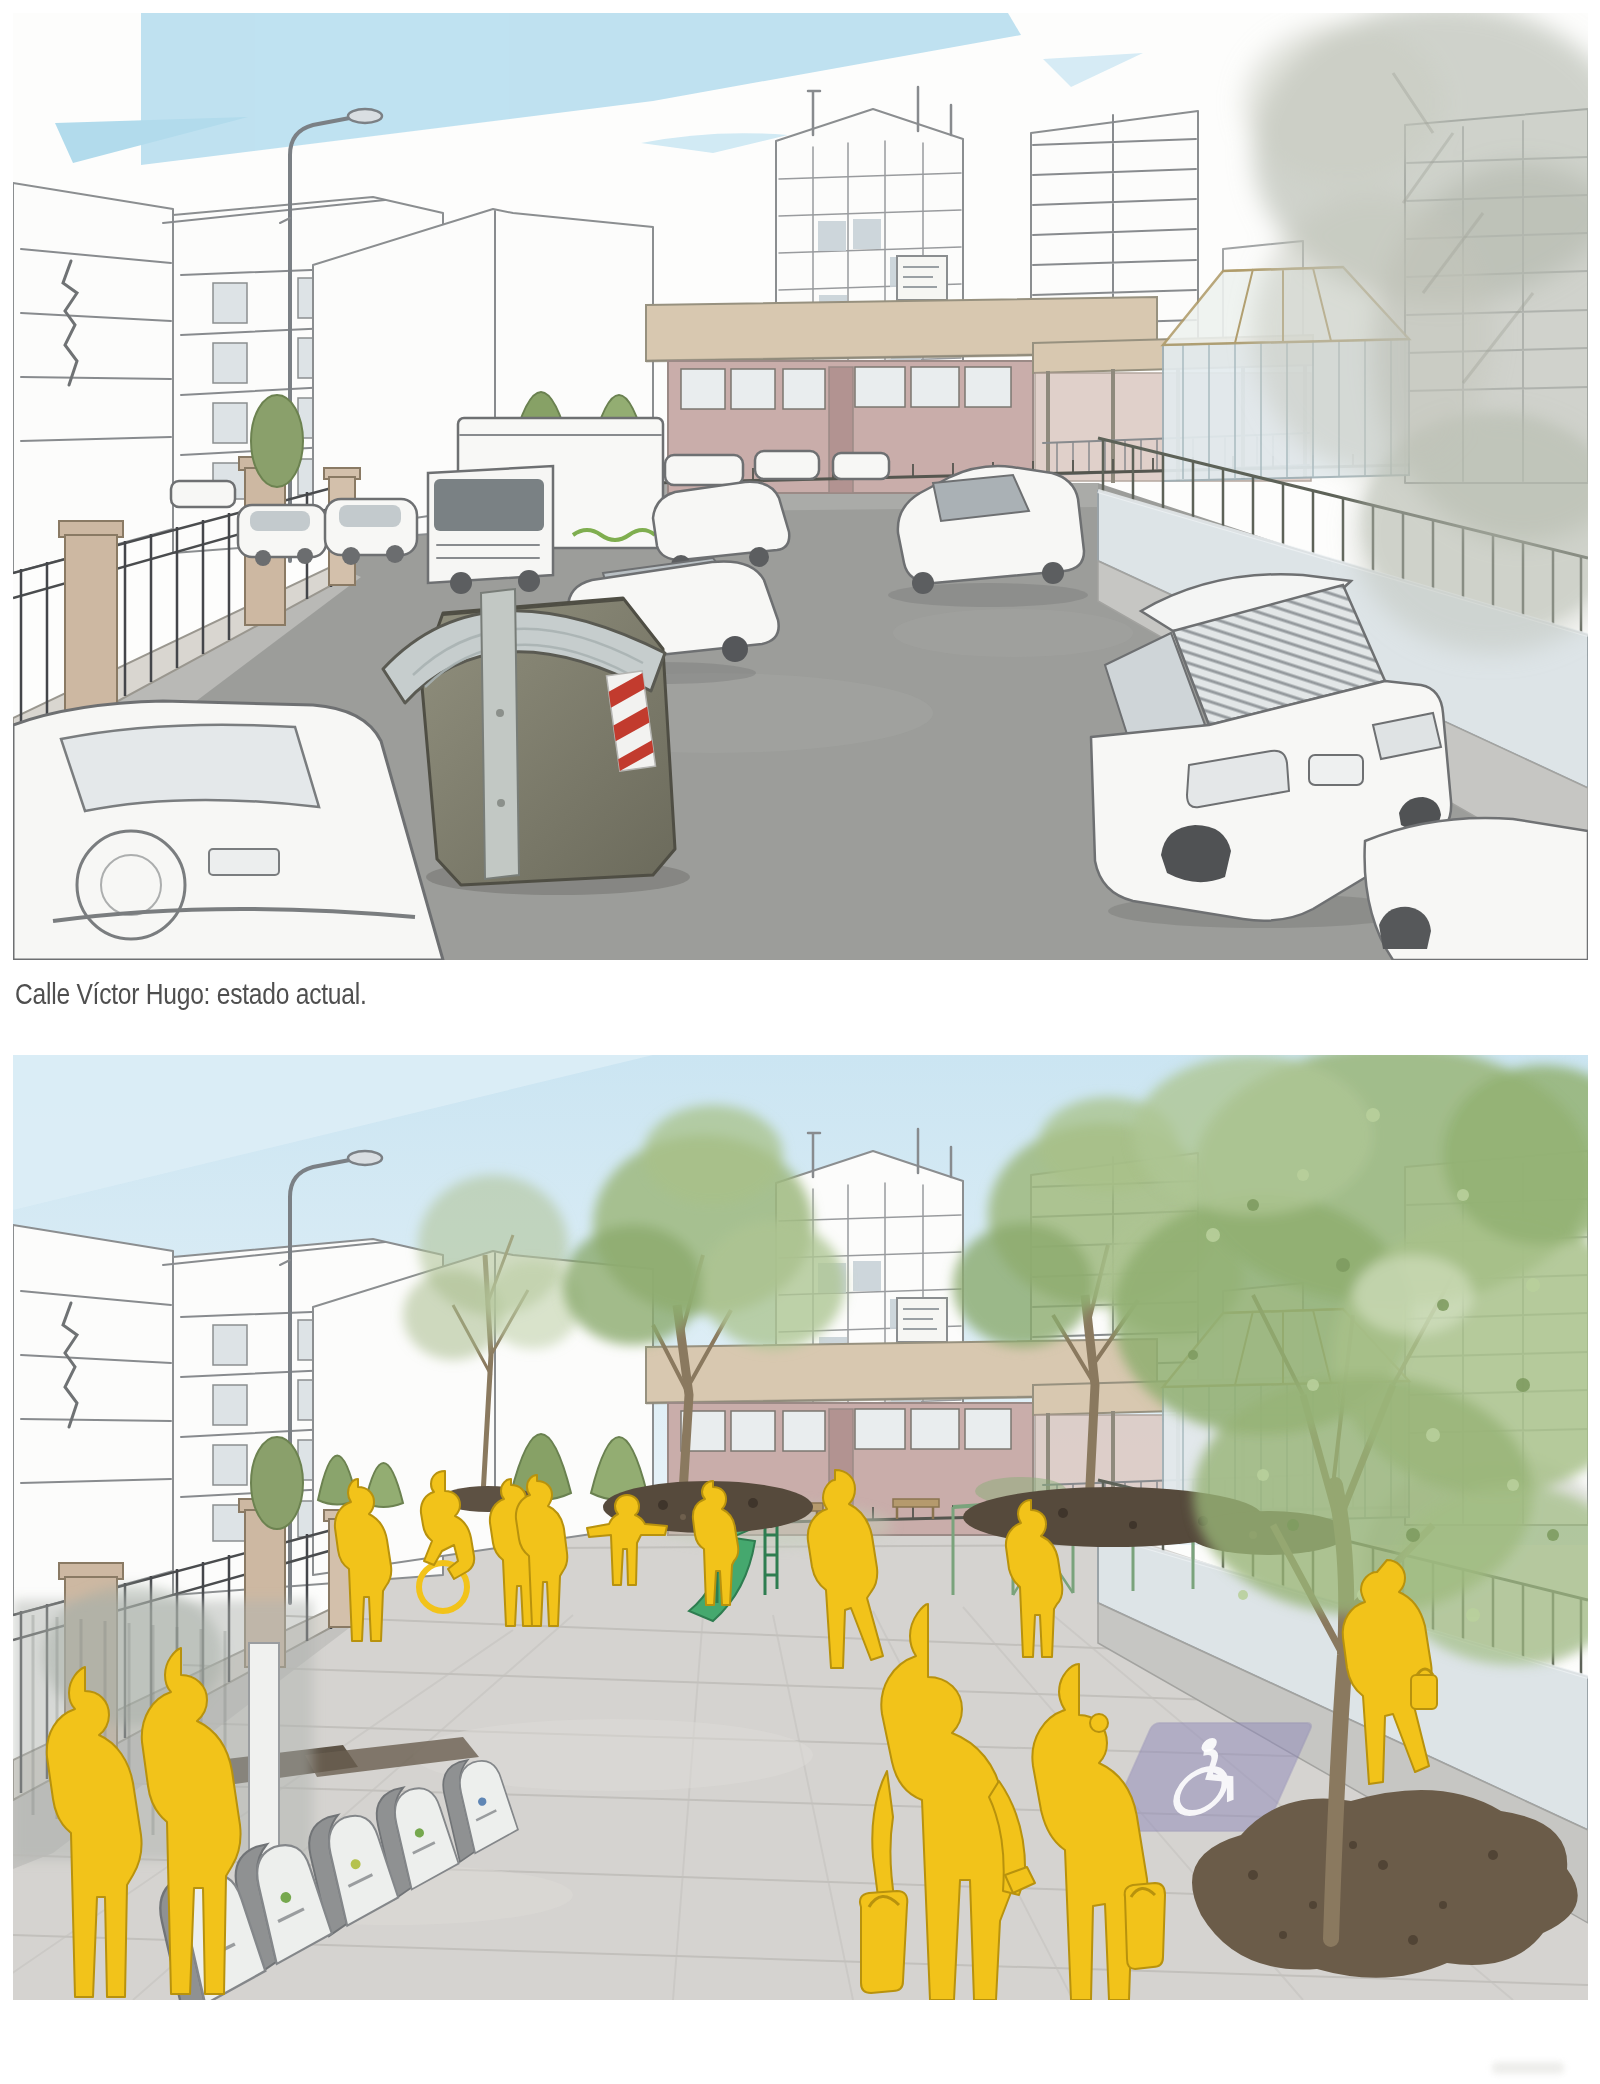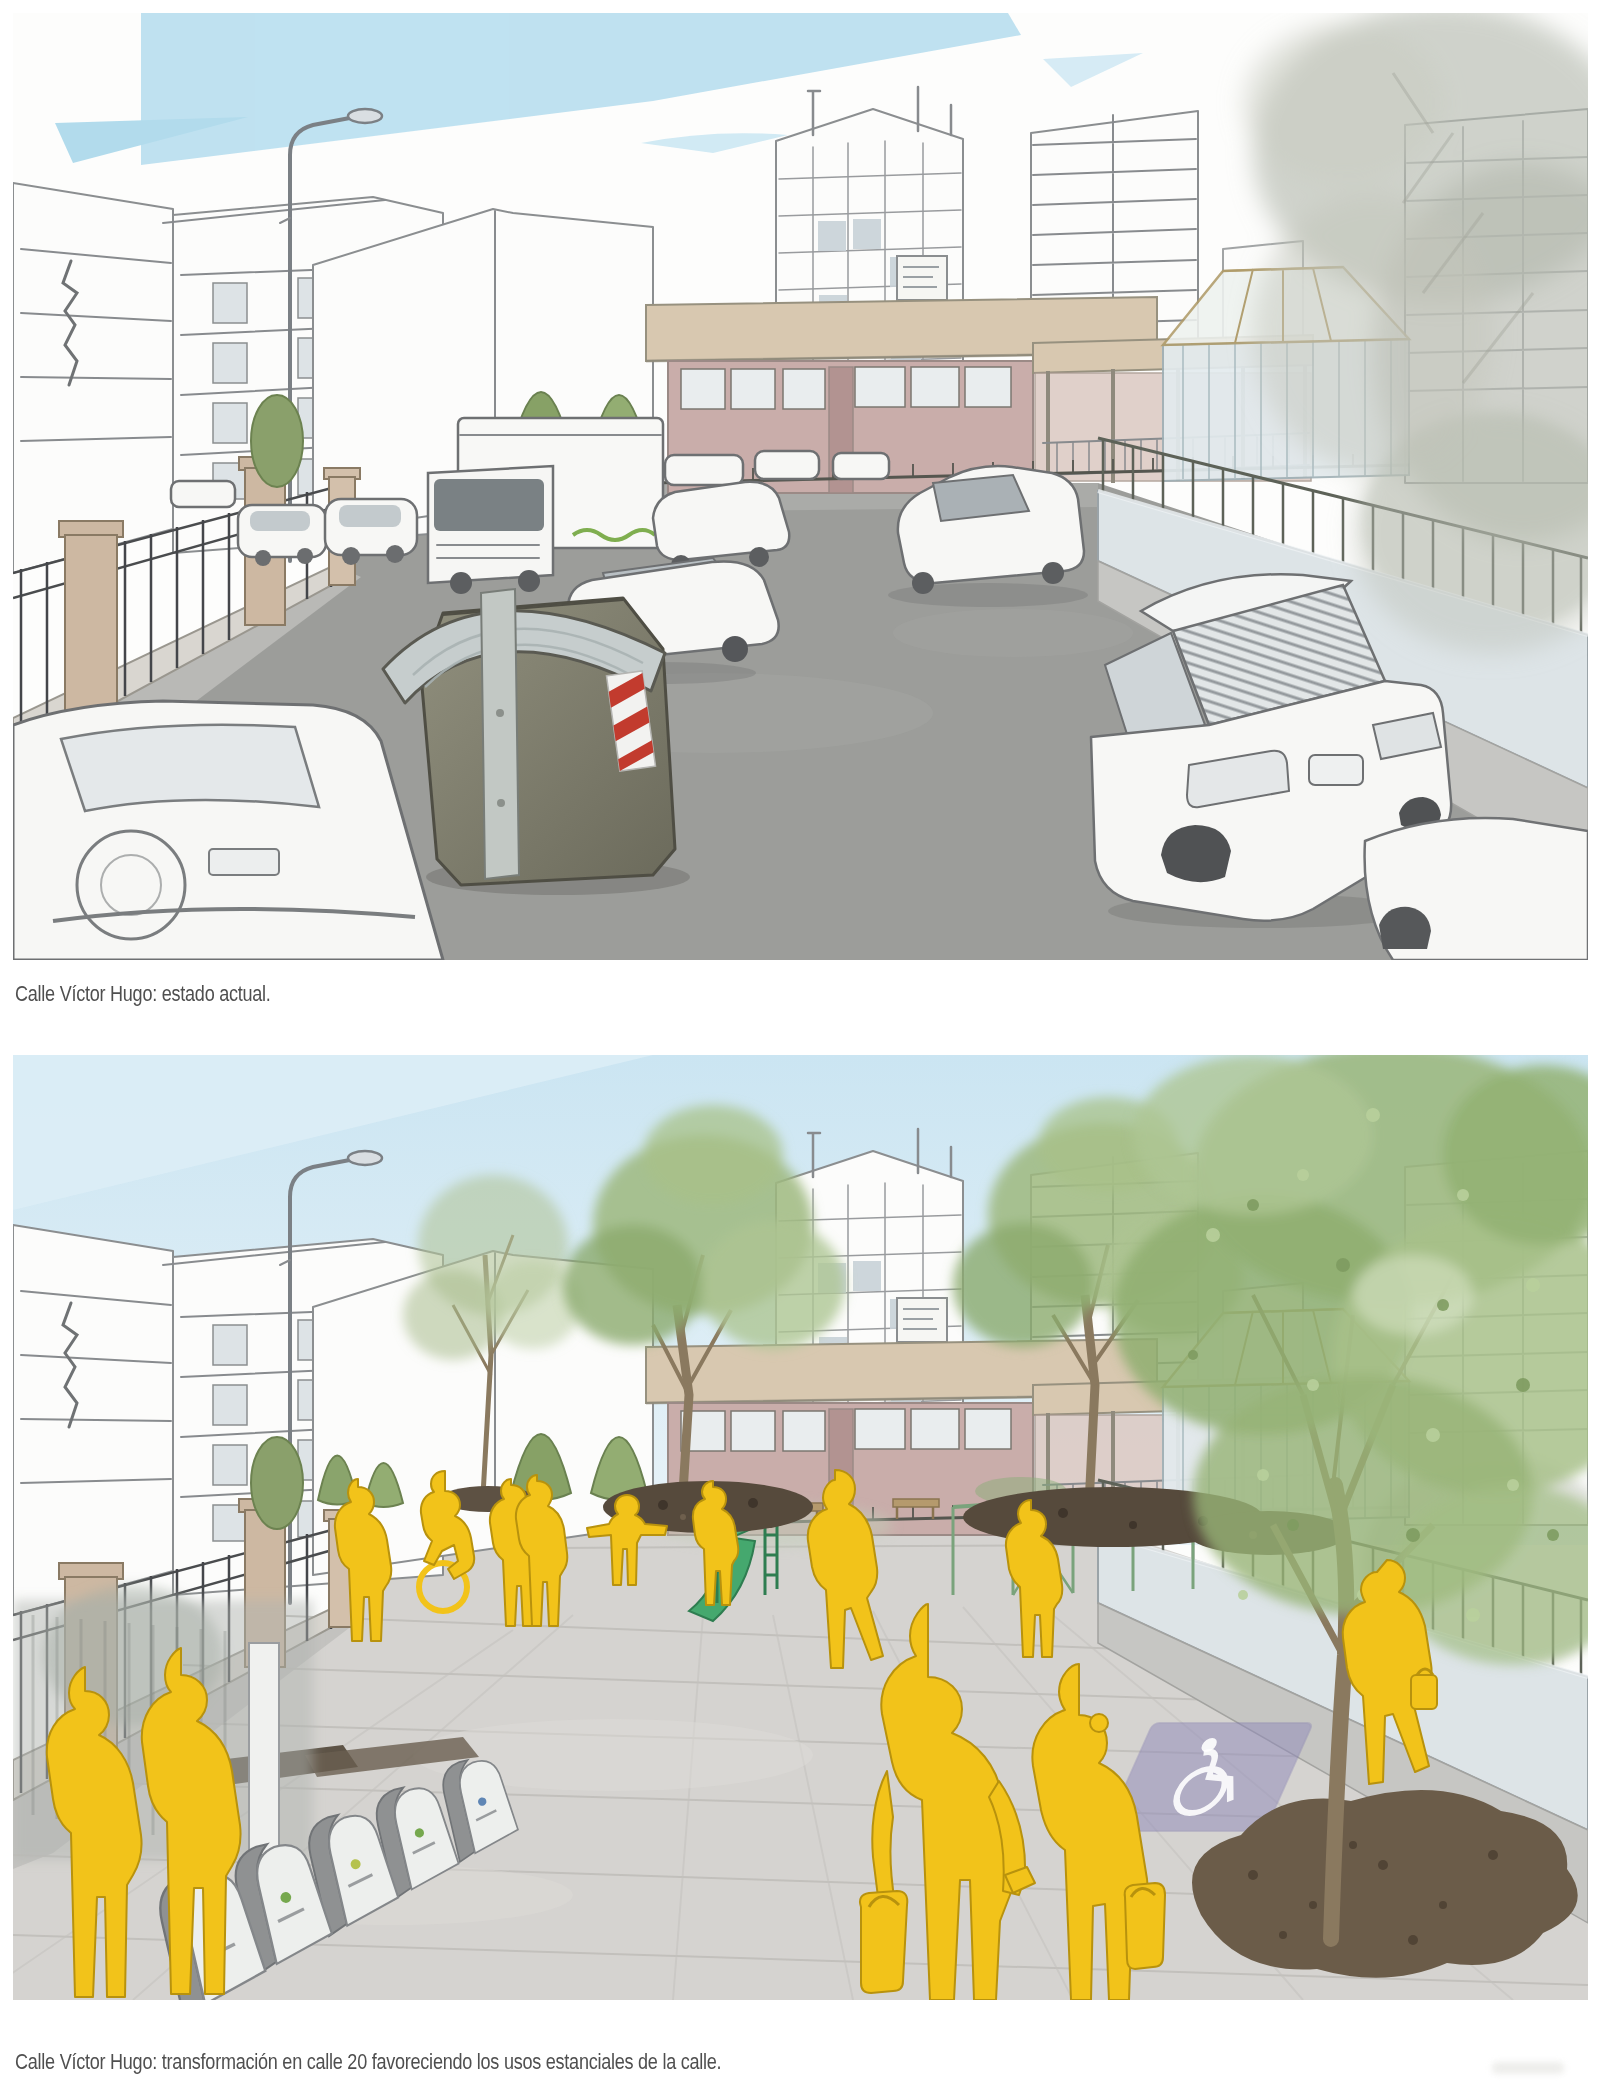--- a/index.html
+++ b/index.html
@@ -1,21 +1,21 @@
 <!DOCTYPE html>
 <html><head>
 <meta charset="utf-8">
 <style>
   html,body{margin:0;padding:0;background:#ffffff;}
   .page{position:relative;width:1600px;height:2084px;background:#ffffff;overflow:hidden;
         font-family:"Liberation Sans",sans-serif;}
   .content{padding:13px 12px 0 13px;}
   figure{margin:0;padding:0;}
   svg.panel{display:block;background:#fdfdfc;}
-  figcaption{color:#4f4f4f;font-size:22px;line-height:36px;letter-spacing:-.3px;white-space:nowrap;}
+  figcaption{color:#4f4f4f;font-size:30px;line-height:36px;letter-spacing:-.3px;white-space:nowrap;}
   .cap{display:inline-block;transform:scaleX(.82);transform-origin:0 50%;}
   .capblock1{margin:16px 0 43px 2px;height:36px;}
   .capblock2{margin:44px 0 0 2px;height:36px;}
   .smudge{position:absolute;right:36px;bottom:10px;width:72px;height:12px;background:#e9e9e6;
           border-radius:5px;filter:blur(3px);opacity:.8;}
   .sk{stroke:#888b8e;stroke-width:2;fill:none;stroke-linecap:round;}
   .bld{fill:#fcfcfb;stroke:#8b8e90;stroke-width:2;stroke-linejoin:round;}
   .car{fill:#f7f7f5;stroke:#6e7072;stroke-width:2.5;stroke-linejoin:round;}
   .yfig{fill:#f2c31a;stroke:#b8920d;stroke-width:2;stroke-linejoin:round;}
 </style>
@@ -496,18 +496,17 @@
     <path d="M874 716 q-18 36 -14 86 l6 48 16 -2 q-8 -48 -2 -86 Z"></path>
     <path d="M848 852 q-4 -12 8 -14 l28 -2 q12 0 10 14 l-4 76 q0 10 -10 10 l-22 2 q-10 0 -10 -10 Z"></path>
     <path d="M856 852 q12 -20 30 -2" fill="none" stroke="#b8920d" stroke-width="3"></path>
     <path d="M1066 660 c16 0 28 12 28 28 c0 8 -2 14 -8 20 c22 10 34 30 38 54 l10 62 c2 18 -2 34 -8 46 l-8 14 l-2 61 l-20 0 l-4 -96 l-12 2 l-2 94 l-20 0 l-6 -150 c-12 -8 -20 -22 -24 -40 l-8 -44 c-4 -28 12 -50 32 -56 c-4 -6 -6 -12 -6 -18 c0 -16 12 -28 20 -28 Z"></path>
     <circle cx="1086" cy="668" r="9"></circle>
     <path d="M992 820 l22 -8 8 16 -22 10 Z"></path>
     <path d="M1112 842 q-2 -10 8 -12 l22 -2 q10 0 10 12 l-2 62 q0 10 -10 10 l-18 2 q-8 0 -8 -10 Z"></path>
     <path d="M1118 842 q10 -16 24 -2" fill="none" stroke="#b8920d" stroke-width="3"></path>
   </g>
 </svg>
-<figcaption class="capblock2"><span class="cap">Calle Víctor Hugo: transformación en calle 20 favoreciendo los usos estanciales de la calle.</span></figcaption>
 </figure>
 
 </div>
 <div class="smudge"></div>
 </div>
 
 </body></html>

